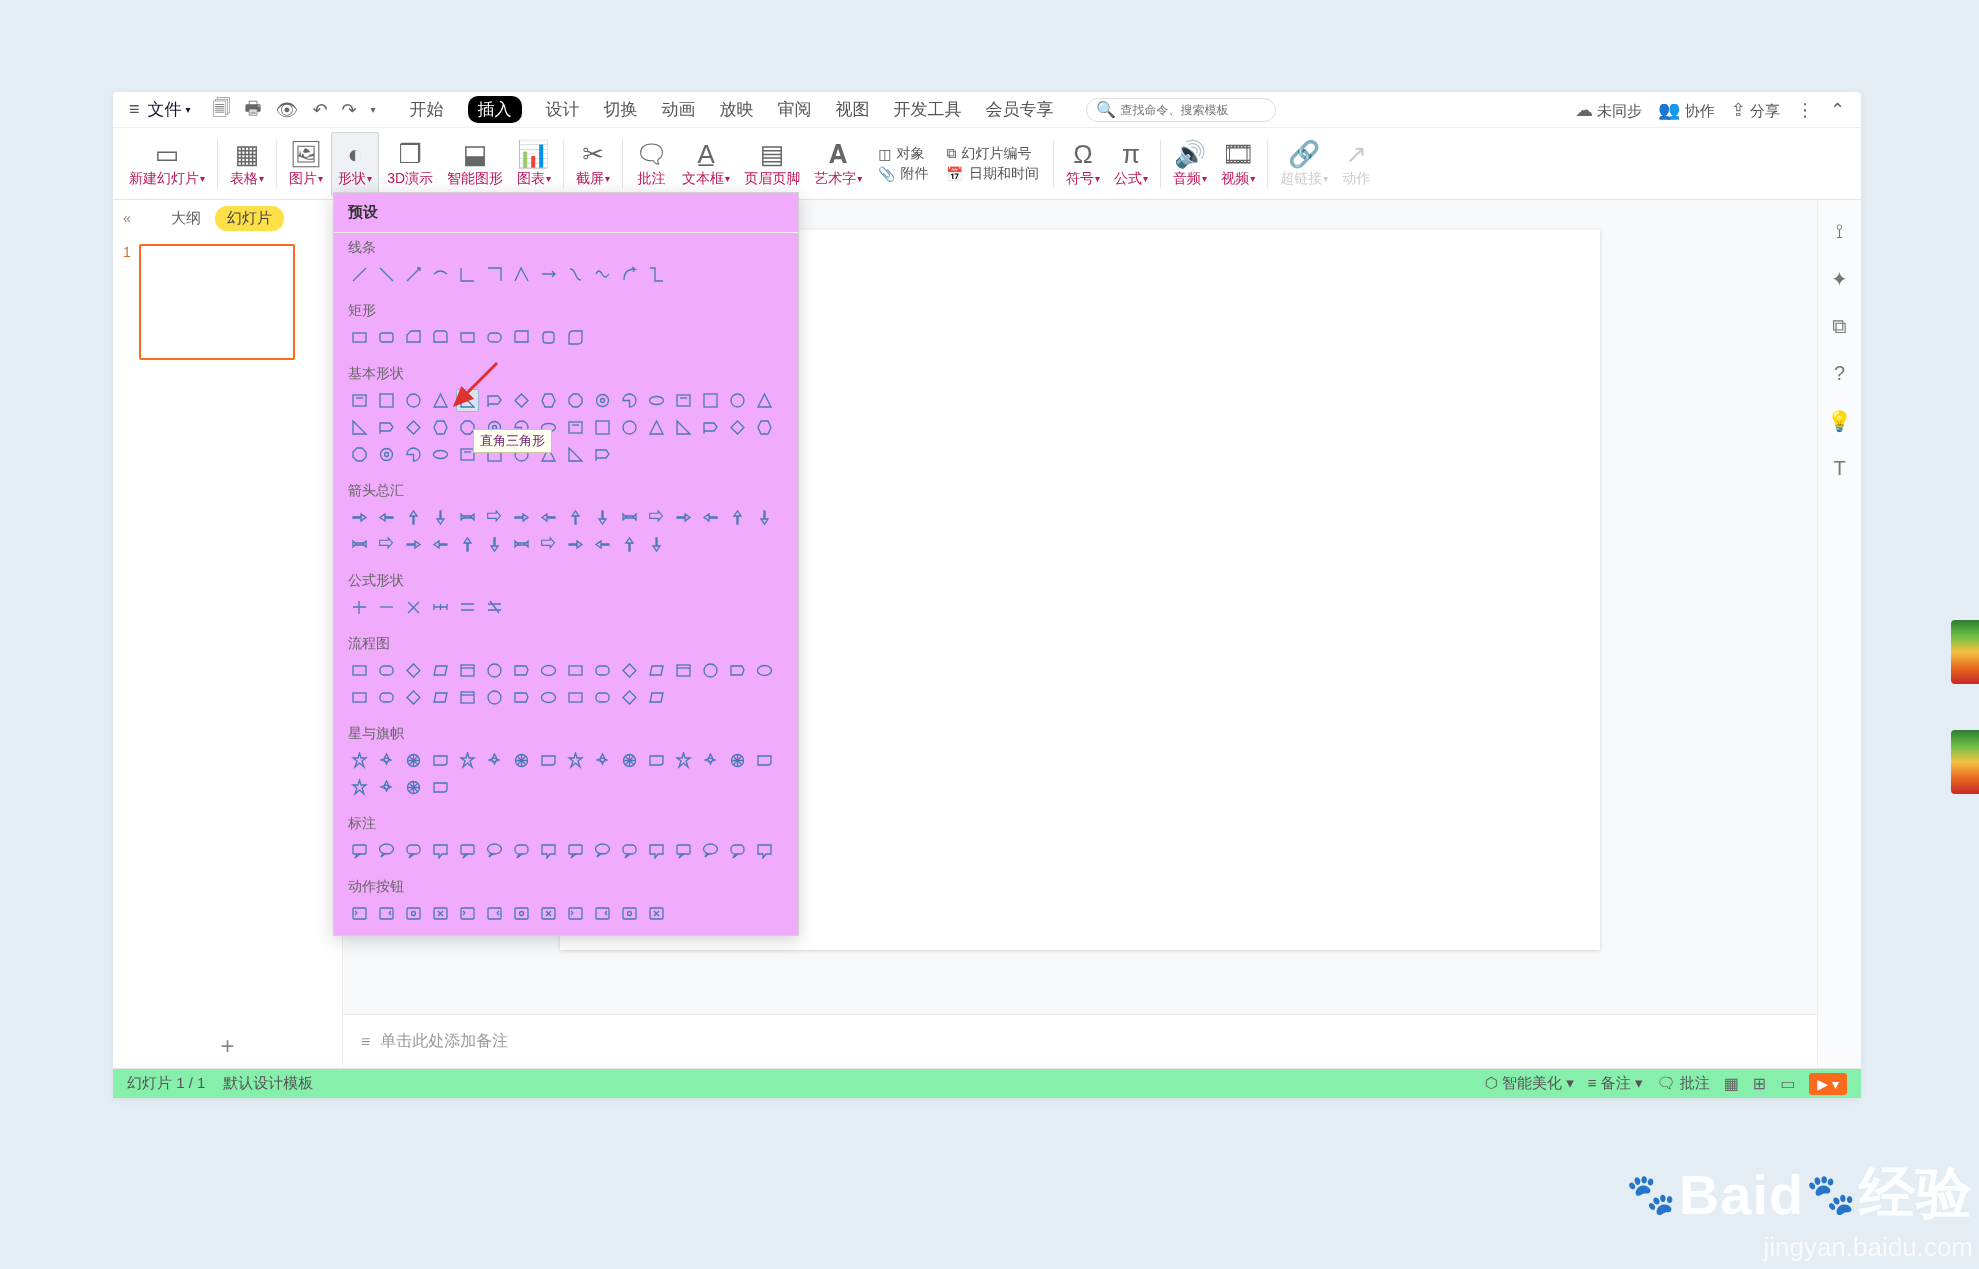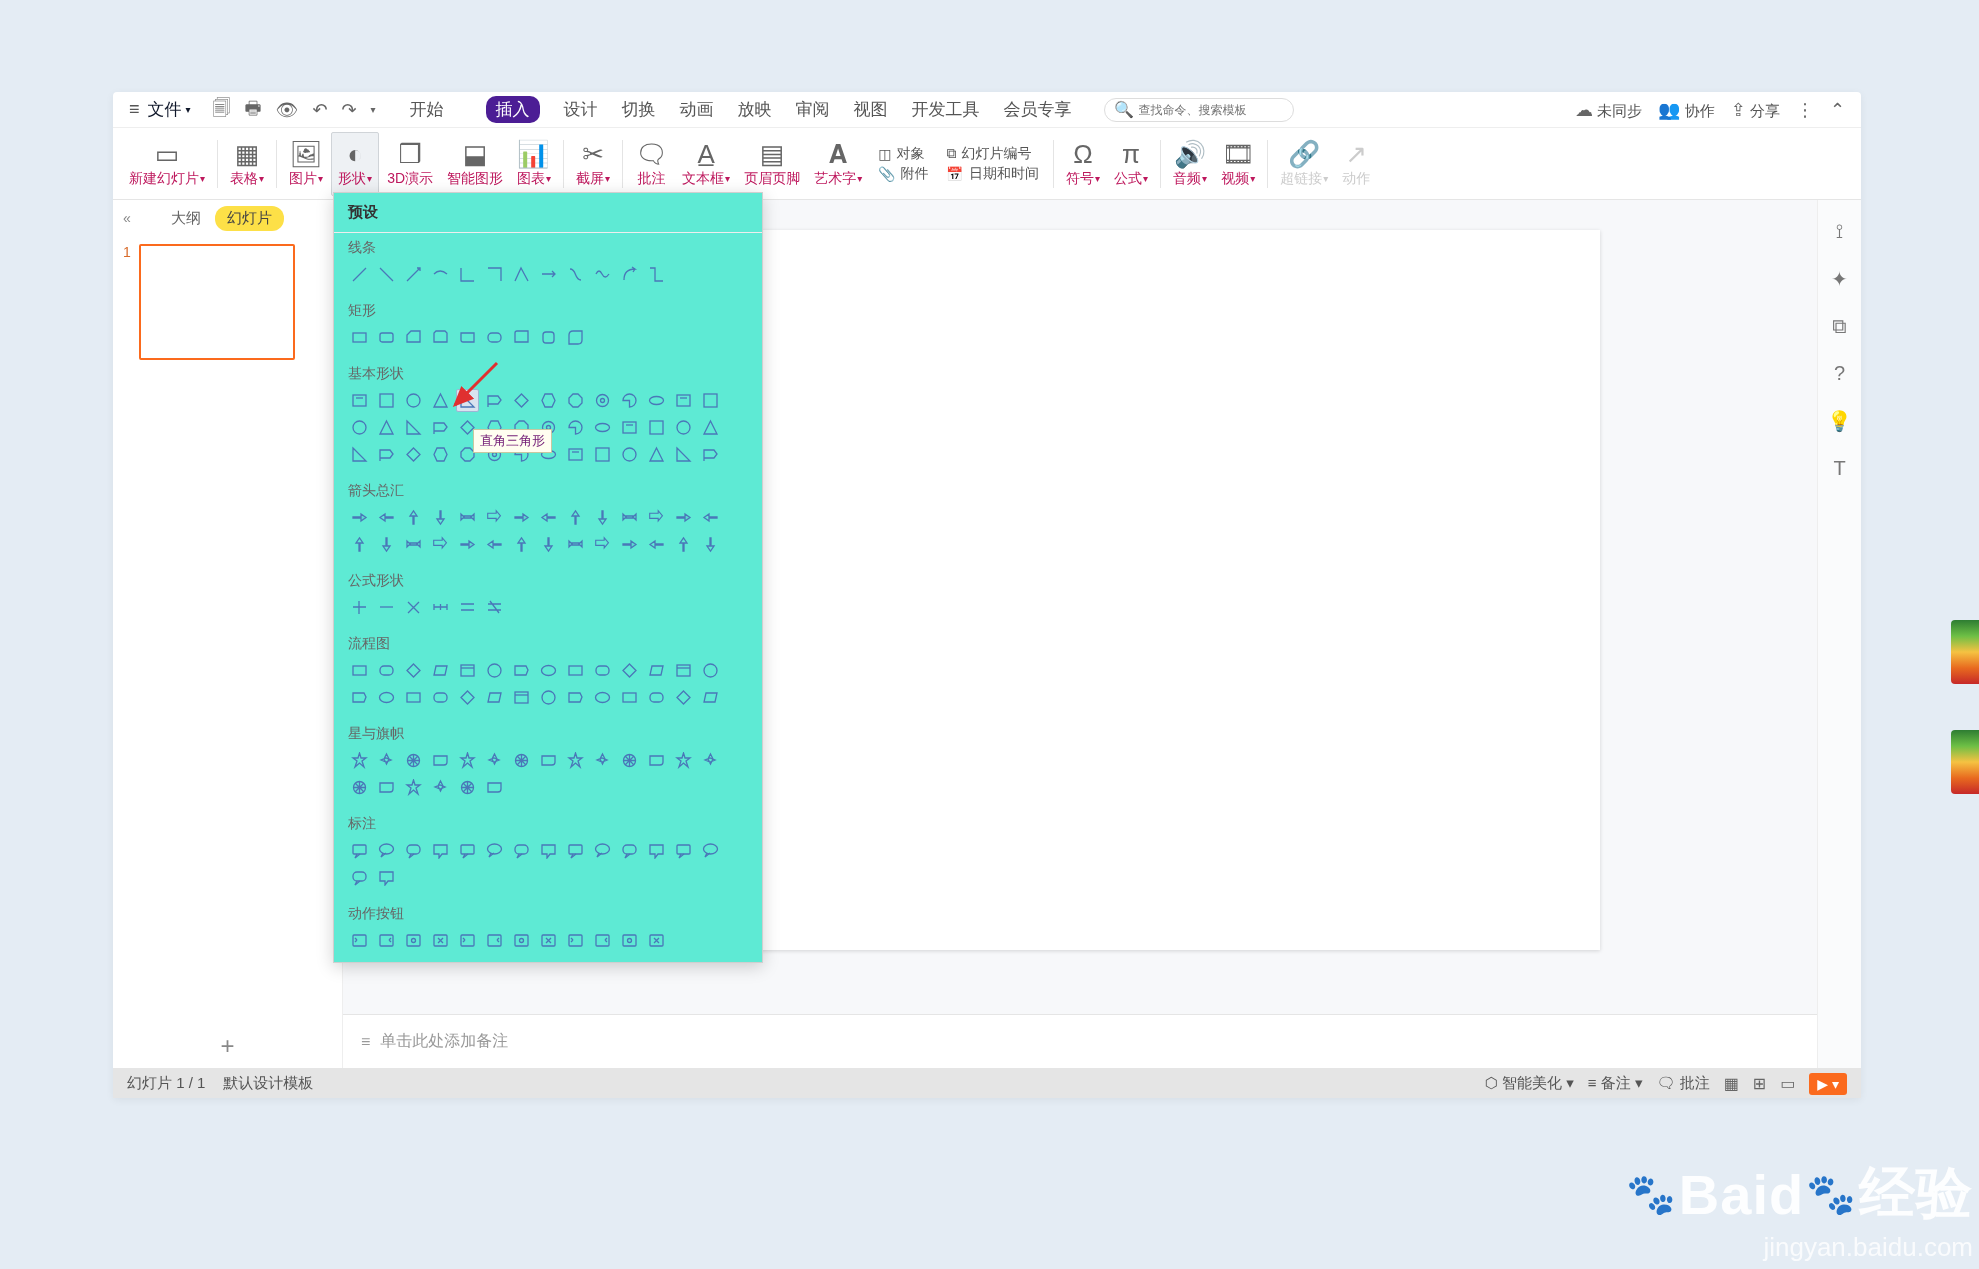--- a/index.html
+++ b/index.html
@@ -8,21 +8,21 @@
 
 
 .menu { height:36px; display:flex; align-items:center; padding:0 16px; border-bottom:1px solid #eee; }
 .menu-left { display:flex; align-items:center; gap:8px; }
 .hamburger { font-size:18px; color:#555; }
 .file-btn { display:flex; align-items:center; gap:4px; font-size:17px; color:#0f172a; }
 .qat { display:flex; align-items:center; gap:14px; margin-left:14px; }
 .qat span { color:#666; font-size:18px; cursor:pointer; }
 .tabs { display:flex; align-items:center; gap:24px; margin-left:26px; }
 .tab { font-size:17px; color:#555; cursor:pointer; }
-.tab.active { background:#4c1d95; color:#fff; padding:2px 10px; border-radius:10px;margin-left:18px; }
+.tab.active { background:#000000; color:#fff; padding:2px 10px; border-radius:10px; }
 .search-wrap { display:flex; align-items:center; margin-left:24px; border:1px solid #ddd; border-radius:14px; padding:2px 10px; width:190px; height:24px; }
 .search-wrap input { border:none; outline:none; font-size:12px; color:#888; width:100%; }
 .menu-right { margin-left:auto; display:flex; align-items:center; gap:16px; font-size:15px; color:#555; }
 .menu-right .ic { font-size:18px; color:#666; }
 
 
 .ribbon { height:72px; border-bottom:1px solid #e5e5e5; display:flex; align-items:center; padding:0 10px; gap:2px; }
 .rgrp { display:flex; flex-direction:column; align-items:center; justify-content:center; height:64px; padding:0 6px; cursor:pointer; }
 .rgrp.on { background:#eef1f4; border:1px solid #d0d4d8; border-radius:2px; }
 .rgrp .ri { font-size:26px; color:#666; height:30px; display:flex; align-items:center; }
@@ -46,28 +46,28 @@
 .thumb { width:156px; height:116px; background:#fff; border:2px solid #fb6a1d; border-radius:2px; }
 .side-bot { height:44px; display:flex; align-items:center; justify-content:center; font-size:24px; color:#888; cursor:pointer; }
 .canvas-area { flex:1; display:flex; flex-direction:column; }
 .canvas { flex:1; display:flex; align-items:flex-start; justify-content:center; padding:30px 30px 10px; }
 .slide { width:1040px; height:720px; background:#fff; box-shadow:0 1px 4px rgba(0,0,0,0.15); }
 .notes { height:54px; border-top:1px solid #e5e5e5; display:flex; align-items:center; padding:0 18px; font-size:16px; color:#999; gap:10px; background:#fff; }
 .rside { width:44px; background:#fafbfc; border-left:1px solid #eee; display:flex; flex-direction:column; align-items:center; padding-top:20px; gap:24px; color:#777; font-size:20px; }
 .rside span { cursor:pointer; }
 
 
-.status { height:30px; border-top:1px solid #e5e5e5; display:flex; align-items:center; padding:0 14px; font-size:15px; color:#555; background:#e5e5e5; }
+.status { height:30px; border-top:1px solid #e5e5e5; display:flex; align-items:center; padding:0 14px; font-size:15px; color:#555; background:#86efac; }
 .status .sl { display:flex; gap:18px; }
 .status .sr { margin-left:auto; display:flex; align-items:center; gap:14px; }
 .status .sr .ic { font-size:16px; color:#666; }
 .play { background:#fb6a1d; color:#fff; padding:3px 8px; border-radius:3px; font-size:14px; }
 
 
-.panel { position:absolute; left:333px; top:192px; width:430px; background:#5eead4; border:1px solid #cfcfcf; box-shadow:0 4px 16px rgba(0,0,0,0.18); z-index:50; font-size:15px; }
+.panel { position:absolute; left:333px; top:192px; width:466px; background:#f0abfc; border:1px solid #cfcfcf; box-shadow:0 4px 16px rgba(0,0,0,0.18); z-index:50; font-size:15px; }
 .panel-head { padding:10px 14px; border-bottom:1px solid #eee; font-weight:bold; color:#333; }
 .cat { padding:6px 14px 10px; }
 .cat-h { font-size:14px; color:#666; margin-bottom:6px; text-align:left; }
 .cat-row { display:flex; flex-wrap:wrap; gap:4px 4px; }
 .shp { width:23px; height:23px; display:flex; align-items:center; justify-content:center; cursor:pointer; color:#4a77b8; font-size:18px; border-radius:2px; }
 .shp.sel { background:#d9e3ef; border:1px solid #9cb5d4; }
 .shp svg { width:17px; height:17px; stroke:#4a77b8; stroke-width:1.3; fill:none; }
 .tooltip { position:absolute; background:#fffef0; border:1px solid #c8c8a0; font-size:13px; padding:2px 6px; color:#701a75; z-index:60; }
 
 

